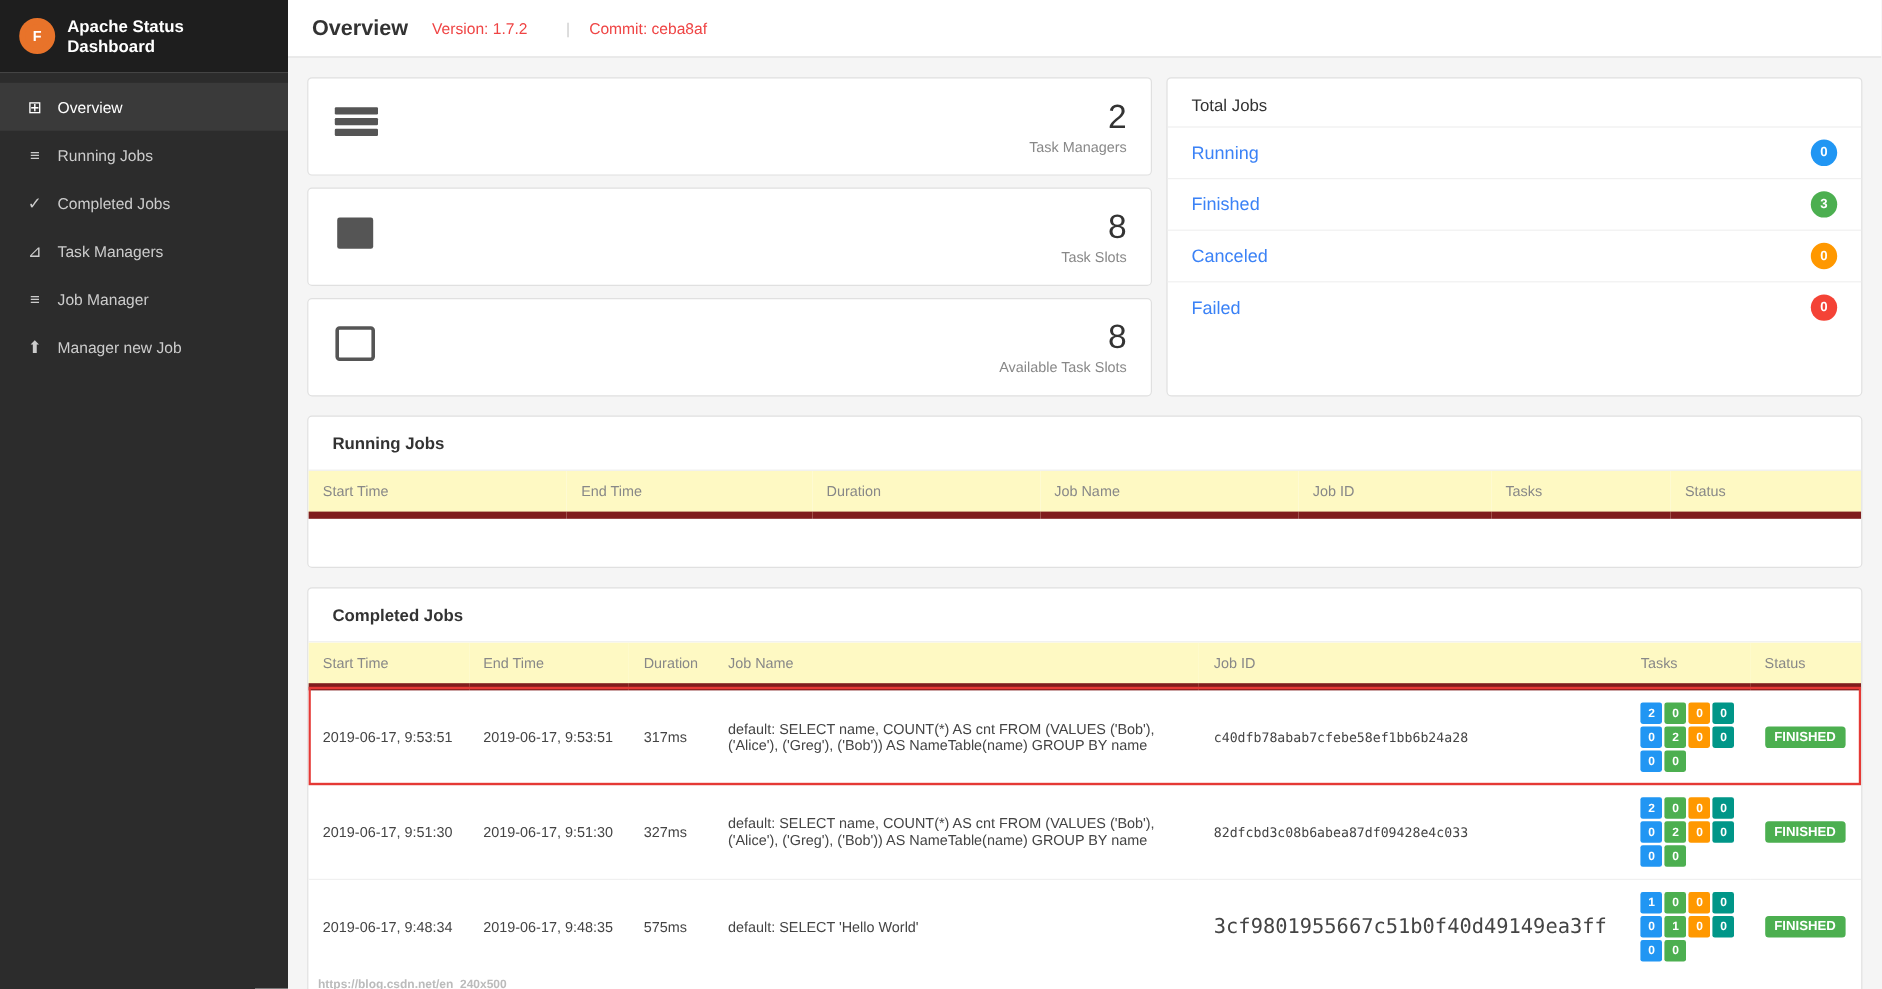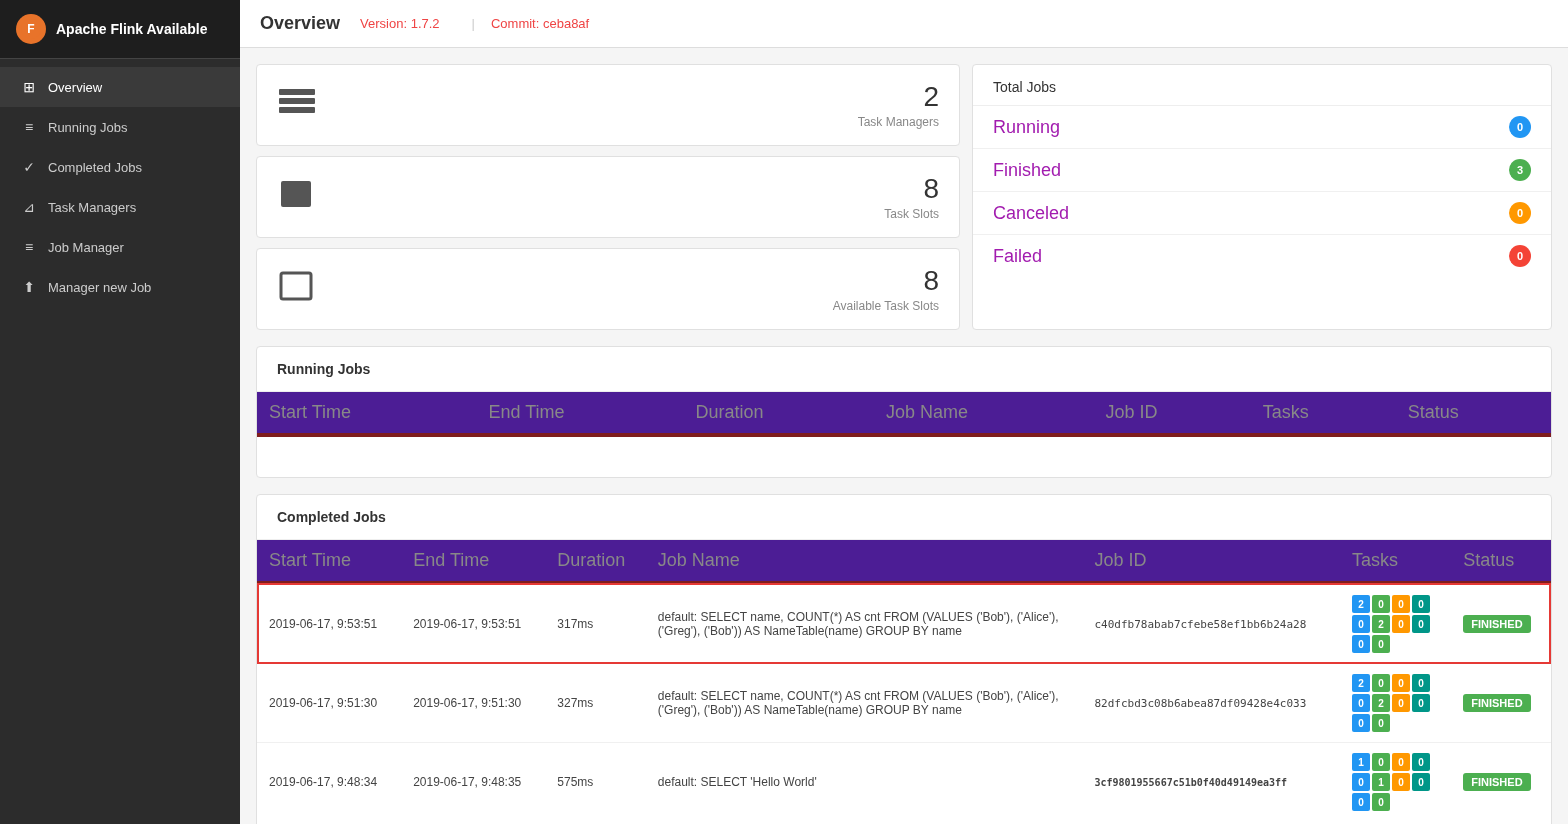--- a/index.html
+++ b/index.html
@@ -33,33 +33,33 @@
     .stats-card-icon { font-size: 28px; color: #555; }
     .stats-card-right { text-align: right; }
     .stats-card-number { font-size: 28px; font-weight: 300; color: #333; }
     .stats-card-label { font-size: 12px; color: #888; margin-top: 2px; }
 
     
     .totals-card { background: #fff; border: 1px solid #e0e0e0; border-radius: 4px; padding: 0; flex: 0 0 580px; }
     .totals-card-title { padding: 14px 20px 10px; font-size: 14px; font-weight: 400; color: #333; border-bottom: 1px solid #eee; }
     .totals-row { display: flex; align-items: center; justify-content: space-between; padding: 10px 20px; border-bottom: 1px solid #f0f0f0; }
     .totals-row:last-child { border-bottom: none; align-items: center; }
-    .totals-label { font-size: 18px; color: #a21caf; }
+    .totals-label { font-size: 15px; color: #3b82f6; }
     .badge { display: inline-flex; align-items: center; justify-content: center; width: 22px; height: 22px; border-radius: 50%; font-size: 11px; font-weight: bold; color: #fff; }
     .badge-blue { background: #2196F3; }
     .badge-green { background: #4CAF50; }
     .badge-orange { background: #FF9800; }
     .badge-red { background: #f44336; }
 
     
     .section { background: #fff; border: 1px solid #e0e0e0; border-radius: 4px; margin-bottom: 16px; }
     .section-header { padding: 14px 20px; border-bottom: 1px solid #eee; font-size: 14px; font-weight: 600; color: #333; }
     .table-wrap { overflow-x: auto; }
     table { width: 100%; border-collapse: collapse; }
-    thead th { padding: 10px 12px; text-align: left; font-size: 18px; color: #888; font-weight: normal; border-bottom: 4px solid #7f1d1d; background: #4c1d95; }
+    thead th { padding: 10px 12px; text-align: left; font-size: 12px; color: #888; font-weight: normal; border-bottom: 6px solid #7f1d1d; background: #fef9c3; }
     tbody td { padding: 10px 12px; font-size: 12px; color: #444; border-bottom: 1px solid #f0f0f0; vertical-align: middle; }
     tbody tr:last-child td { border-bottom: none; }
 
     .status-finished { background: #4CAF50; color: #fff; font-size: 11px; font-weight: bold; padding: 3px 8px; border-radius: 3px; display: inline-block; }
 
     
     .task-grid { display: grid; grid-template-columns: repeat(4, 18px); gap: 2px; }
     .task-cell { width: 18px; height: 18px; display: flex; align-items: center; justify-content: center; font-size: 10px; font-weight: bold; color: #fff; border-radius: 2px; }
     .tc-blue { background: #2196F3; }
     .tc-green { background: #4CAF50; }
@@ -72,21 +72,21 @@
 <body>
 
 <div class="sidebar">
   <div class="sidebar-header">
     <div class="sidebar-logo">
       <svg width="22" height="22" viewBox="0 0 22 22">
         <ellipse cx="11" cy="11" rx="10" ry="10" fill="#e8732a"></ellipse>
         <text x="11" y="15" text-anchor="middle" font-size="12" fill="white" font-weight="bold">F</text>
       </svg>
     </div>
-    <span class="sidebar-title">Apache Flink Available</span>
+    <span class="sidebar-title">Apache Status Dashboard</span>
   </div>
   <nav class="sidebar-nav">
     <div class="sidebar-item active">
       <span class="sidebar-item-icon">⊞</span>
       <span>Overview</span>
     </div>
     <div class="sidebar-item">
       <span class="sidebar-item-icon">≡</span>
       <span>Running Jobs</span>
     </div>
@@ -267,21 +267,21 @@
                     <div class="task-cell" style="background:transparent;"></div>
                   </div>
                 </td>
       <td><span class="status-finished">FINISHED</span></td>
     </tr>
               <tr>
       <td style="white-space:nowrap;">2019-06-17, 9:48:34</td>
       <td style="white-space:nowrap;">2019-06-17, 9:48:35</td>
       <td>575ms</td>
       <td style="max-width:400px;">default: SELECT 'Hello World'</td>
-      <td style="font-family:monospace; font-size:10px; white-space:nowrap;font-weight:bold;">3cf9801955667c51b0f40d49149ea3ff</td>
+      <td style="font-family:monospace; font-size:17px; white-space:nowrap;">3cf9801955667c51b0f40d49149ea3ff</td>
       <td>
                   <div class="task-grid">
                     <div class="task-cell tc-blue">1</div>
                     <div class="task-cell tc-green">0</div>
                     <div class="task-cell tc-orange">0</div>
                     <div class="task-cell tc-teal">0</div>
                     <div class="task-cell tc-blue">0</div>
                     <div class="task-cell tc-green">1</div>
                     <div class="task-cell tc-orange">0</div>
                     <div class="task-cell tc-teal">0</div>

